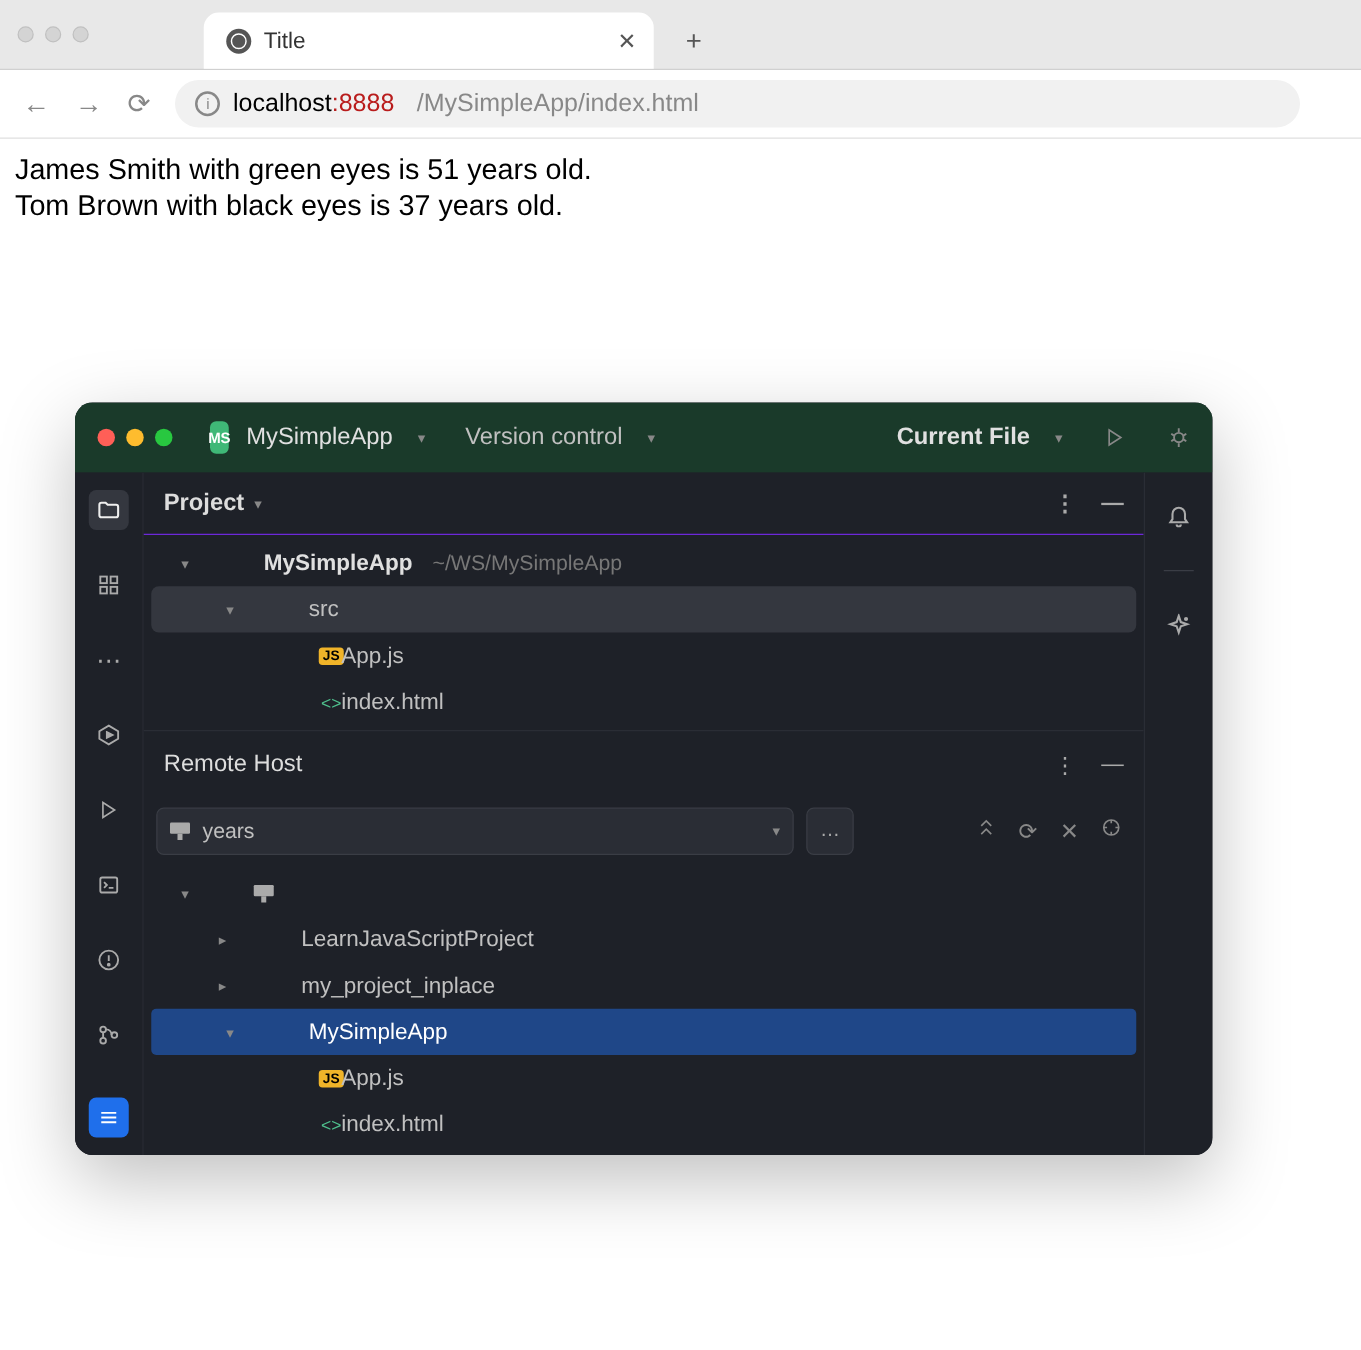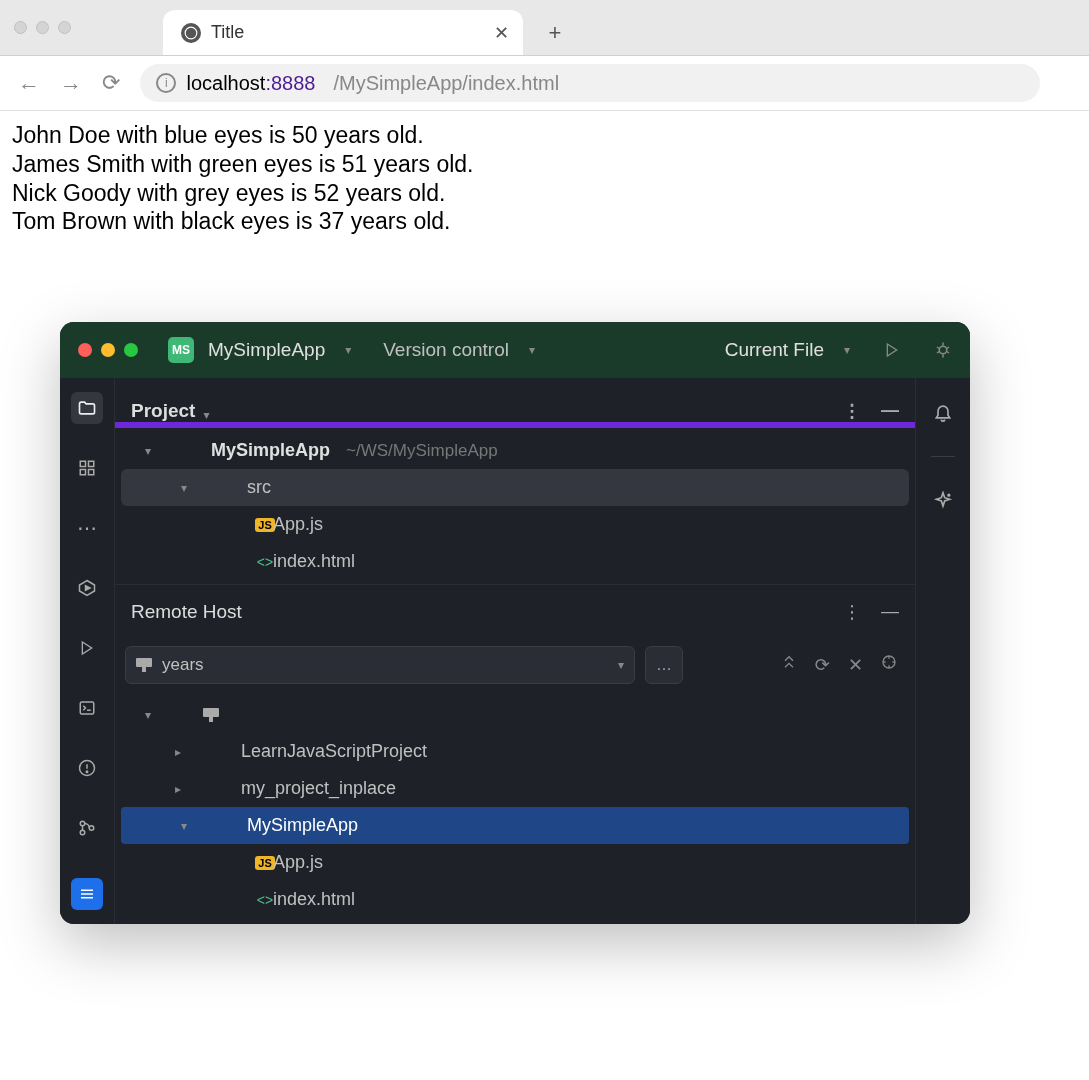--- a/index.html
+++ b/index.html
@@ -17,50 +17,50 @@
 .close-tab { font-size:18px; color:#555; }
 
 .addr-bar { display:flex; align-items:center; height:55px; padding:0 18px; gap:20px; background:#fff; border-bottom:1px solid #e0e0e0;}
 .nav-btns { display:flex; gap:20px; }
 .nav-btn { font-size:22px; color:#888; }
 .url-box { flex:1; display:flex; align-items:center; background:#f1f1f1; border-radius:22px; height:38px; padding:0 16px; gap:10px; max-width:900px;}
 .url-info { width:20px; height:20px; border:2px solid #888; border-radius:50%; display:flex; align-items:center; justify-content:center; font-size:12px; color:#888; }
 .url-text { font-size:20px; color:#333; }
 .url-host { color:#000; }
 .url-path { color:#888;margin-left:18px; }
-.url-port { color:#4c1d95;}
+.url-port { color:#b91c1c;}
 
 
 .page-content { padding:10px 12px; font-family:"Times New Roman",serif; font-size:23px; line-height:1.25; color:#000; }
 
 
 .ide-window { position:absolute; left:60px; top:322px; width:910px; height:602px; background:#1e2128; border-radius:14px; box-shadow:0 20px 60px rgba(0,0,0,0.25); overflow:hidden; display:flex; flex-direction:column; }
 .ide-titlebar { display:flex; align-items:center; height:56px; padding:0 18px; gap:14px; background:#1a3a2a; }
 .ide-traffic { display:flex; gap:9px; }
 .ide-traffic span { width:14px; height:14px; border-radius:50%; }
 .tl-red{background:#ff5f57;} .tl-yellow{background:#febc2e;} .tl-green{background:#28c840;}
-.ide-badge { width:26px; height:26px; background:#3fb877; border-radius:5px; display:flex; align-items:center; justify-content:center; color:#fff; font-size:12px; font-weight:700; margin-left:16px;}
+.ide-badge { width:15px; height:26px; background:#3fb877; border-radius:5px; display:flex; align-items:center; justify-content:center; color:#fff; font-size:12px; font-weight:700; margin-left:16px;}
 .ide-project-name { color:#e0e0e0; font-size:19px; }
 .ide-chev { color:#888; font-size:12px; margin-left:6px;}
 .ide-menu { color:#c0c0c0; font-size:19px; margin-left:18px;}
 .ide-spacer { flex:1; }
-.ide-run-config { color:#e0e0e0; font-size:19px; }
+.ide-run-config { color:#e0e0e0; font-size:19px;font-weight:bold; }
 .ide-toolbar-icon { color:#888; font-size:18px; margin-left:20px;}
 
 .ide-body { display:flex; flex:1; overflow:hidden;}
 .ide-left-gutter { width:55px; background:#1e2128; display:flex; flex-direction:column; align-items:center; padding-top:14px; gap:28px; border-right:1px solid #2a2d35;}
 .ide-right-gutter { width:55px; background:#1e2128; display:flex; flex-direction:column; align-items:center; padding-top:18px; gap:28px; border-left:1px solid #2a2d35;}
 .gutter-icon { color:#aaa; font-size:20px; width:32px; height:32px; display:flex; align-items:center; justify-content:center; border-radius:6px;}
 .gutter-icon.active { background:#34373f; color:#eee; }
 .gutter-icon.blue { background:#1f6feb; color:#fff; }
 .gutter-icon.bottom { margin-top:auto; margin-bottom:14px;}
 
 .ide-center { flex:1; display:flex; flex-direction:column; background:#1e2128;}
 
-.panel-header { display:flex; align-items:flex-end; height:50px; padding:0 16px; color:#ddd; font-size:19px; font-weight:600; border-bottom:6px solid #6d28d9;}
+.panel-header { display:flex; align-items:center; height:50px; padding:0 16px; color:#ddd; font-size:19px; font-weight:600; border-bottom:1px solid #6d28d9;}
 .panel-header .chev { color:#888; font-size:12px; margin-left:8px; font-weight:400;}
 .panel-actions { margin-left:auto; display:flex; gap:20px; color:#aaa; font-size:18px;}
 
 .tree { padding:4px 0;}
 .tree-row { display:flex; align-items:center; height:37px; padding-left:12px; color:#c0c0c0; font-size:18px; gap:8px;}
 .tree-row .arrow { width:14px; color:#888; font-size:12px;}
 .tree-row .icon { width:20px; display:inline-flex; justify-content:center;padding-left:36px;}
 .tree-row.selected { background:#34373f; border-radius:6px; margin:0 6px;}
 .tree-row.remote-selected { background:#1f4788; margin:0 6px; border-radius:4px;}
 .tree-path { color:#777; font-size:17px; margin-left:8px;}
@@ -114,23 +114,21 @@
   </div>
   <div class="url-box">
     <span class="url-info">i</span>
     <span class="url-text">
       <span class="url-host">localhost</span><span class="url-port">:8888</span><span class="url-path">/MySimpleApp/index.html</span>
     </span>
   </div>
 </div>
 
 <div class="page-content">
-  <div>John Doe with blue eyes is 50 years old.</div>
   <div>James Smith with green eyes is 51 years old.</div>
-  <div>Nick Goody with grey eyes is 52 years old.</div>
   <div>Tom Brown with black eyes is 37 years old.</div>
 </div>
 
 <div class="ide-window">
   <div class="ide-titlebar">
     <div class="ide-traffic">
       <span class="tl-red"></span>
       <span class="tl-yellow"></span>
       <span class="tl-green"></span>
     </div>

